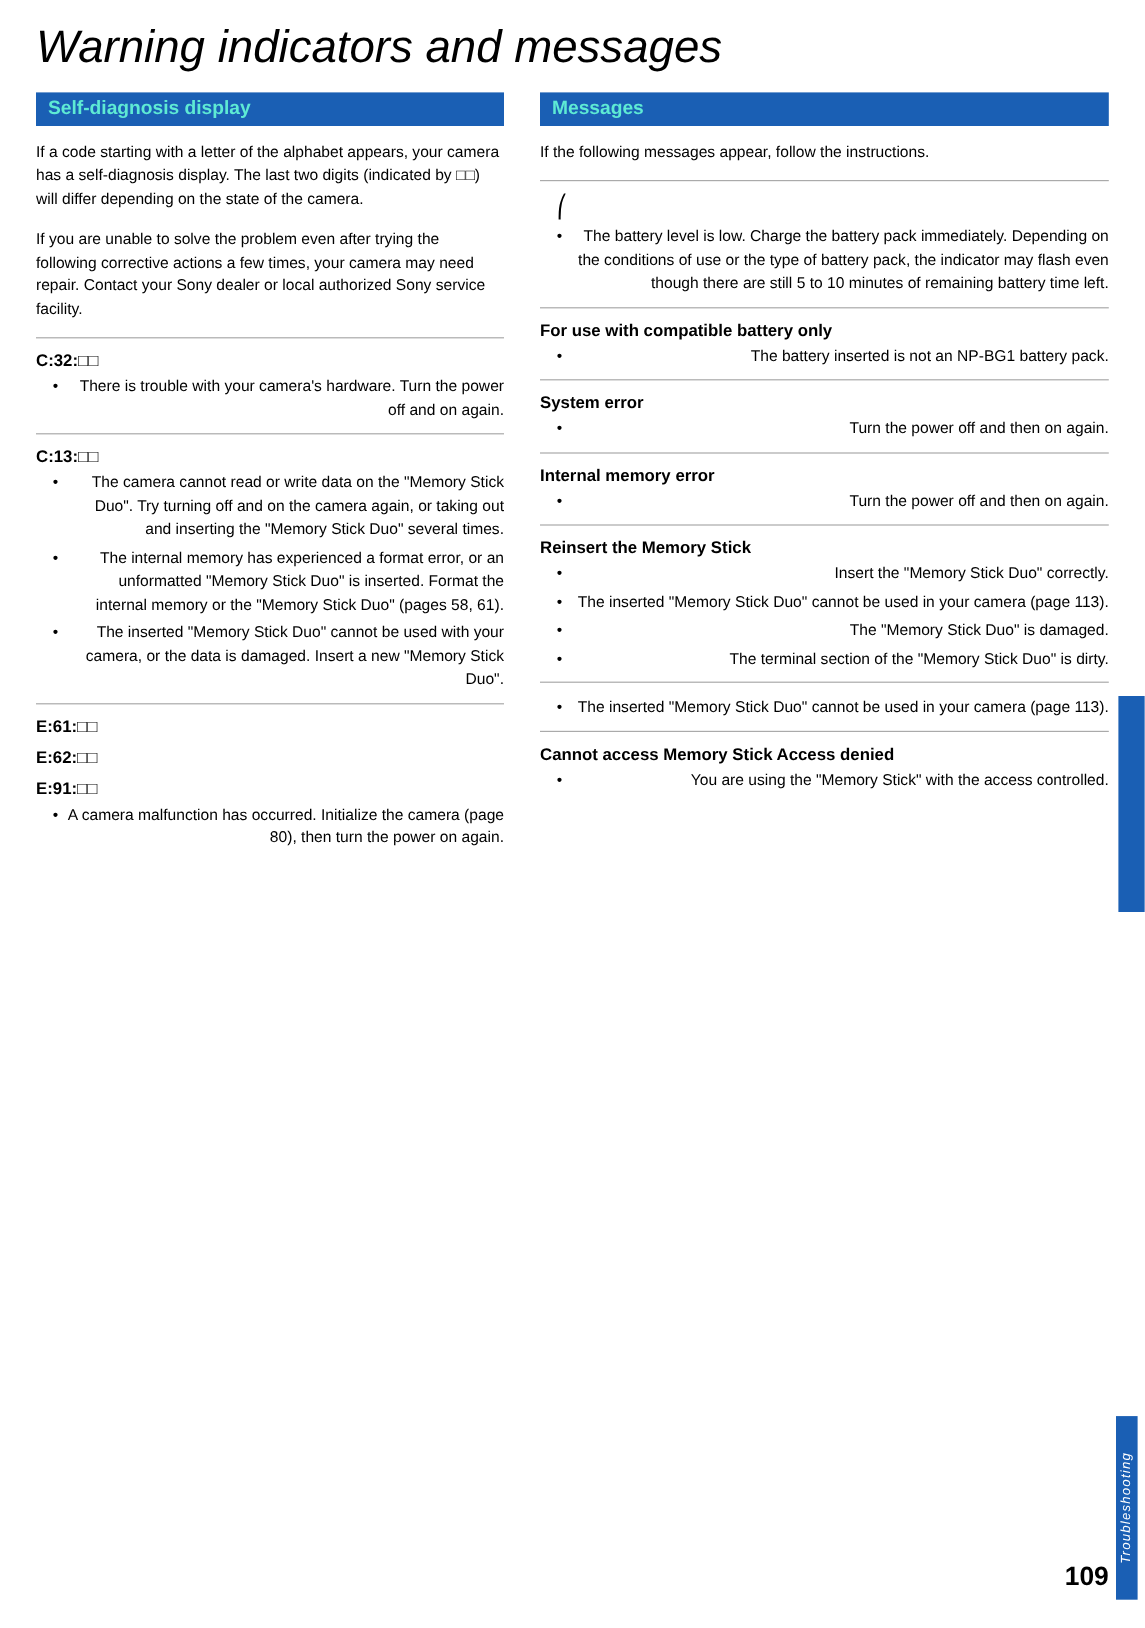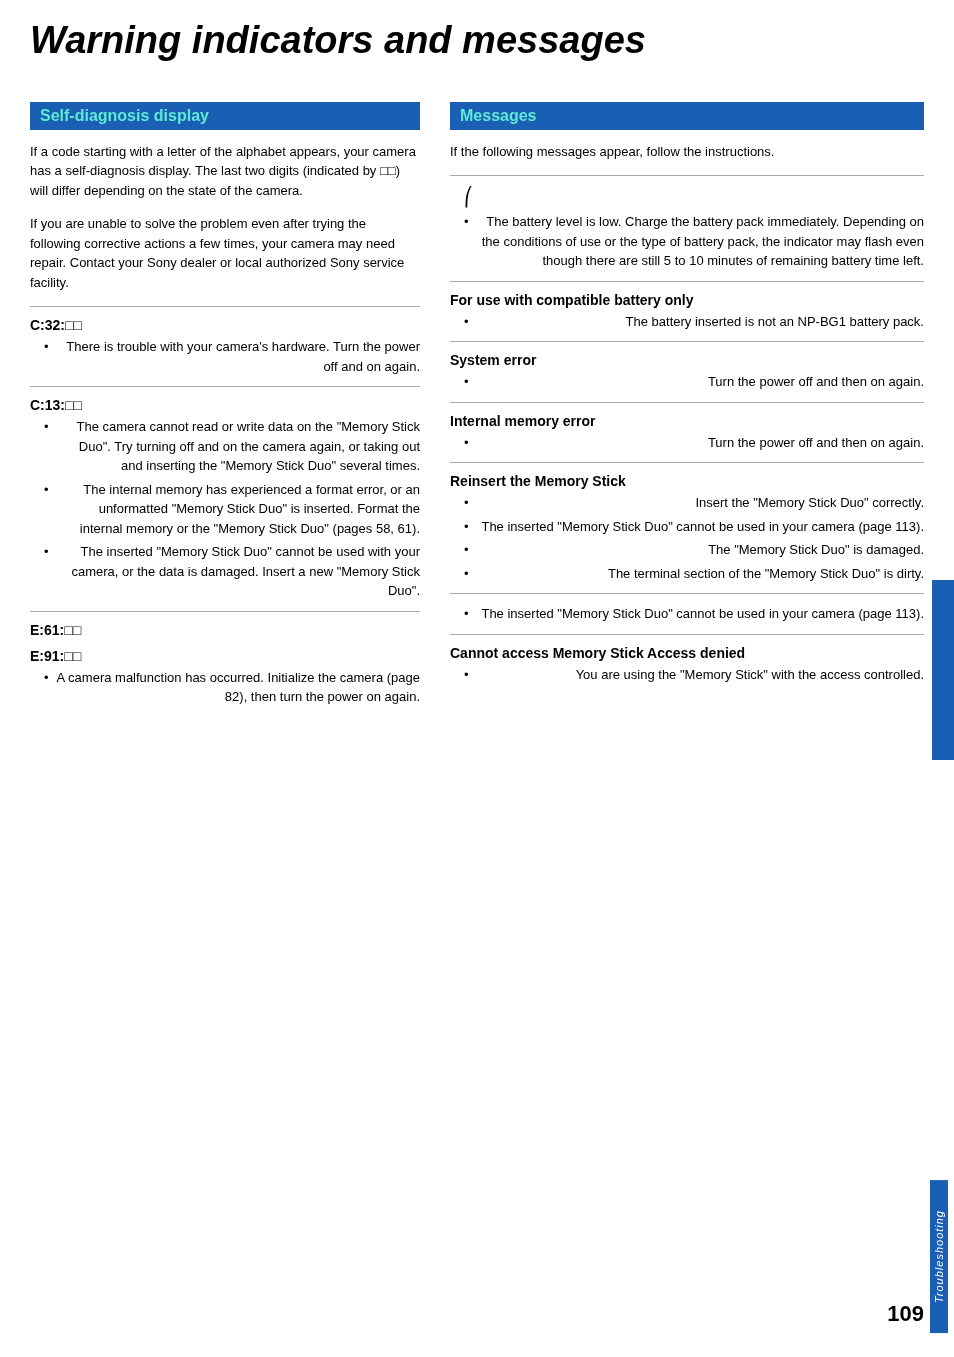--- a/index.html
+++ b/index.html
@@ -9,24 +9,24 @@
       background: #fff;
       color: #000;
       width: 954px;
       min-height: 1357px;
       position: relative;
       padding: 20px 30px 40px 30px;
     }
 
     h1.page-title {
       font-size: 38px;
-      font-weight: 700;
+      font-weight: 400;
       font-style: italic;
       color: #000;
-      margin-bottom: 40px;
+      margin-bottom: 15px;
       line-height: 1.1;
     }
 
     .two-col {
       display: flex;
       gap: 30px;
     }
 
     .left-col {
       width: 390px;
@@ -161,25 +161,28 @@
         <li>The inserted "Memory Stick Duo" cannot be used with your camera, or the data is damaged. Insert a new "Memory Stick Duo".</li>
       </ul>
     </div>
 
     <hr class="divider">
 
     <div class="code-section">
       <p class="code-label">E:61:□□</p>
     </div>
 
+    <div class="code-section">
+      <p class="code-label">E:62:□□</p>
+    </div>
 
     <div class="code-section">
       <p class="code-label">E:91:□□</p>
       <ul class="bullet-list">
-        <li>A camera malfunction has occurred. Initialize the camera (page 82), then turn the power on again.</li>
+        <li>A camera malfunction has occurred. Initialize the camera (page 80), then turn the power on again.</li>
       </ul>
     </div>
   </div>
 
   <div class="right-col">
     <div class="section-header">Messages</div>
 
     <p class="intro-text">If the following messages appear, follow the instructions.</p>
 
     <hr class="divider">

